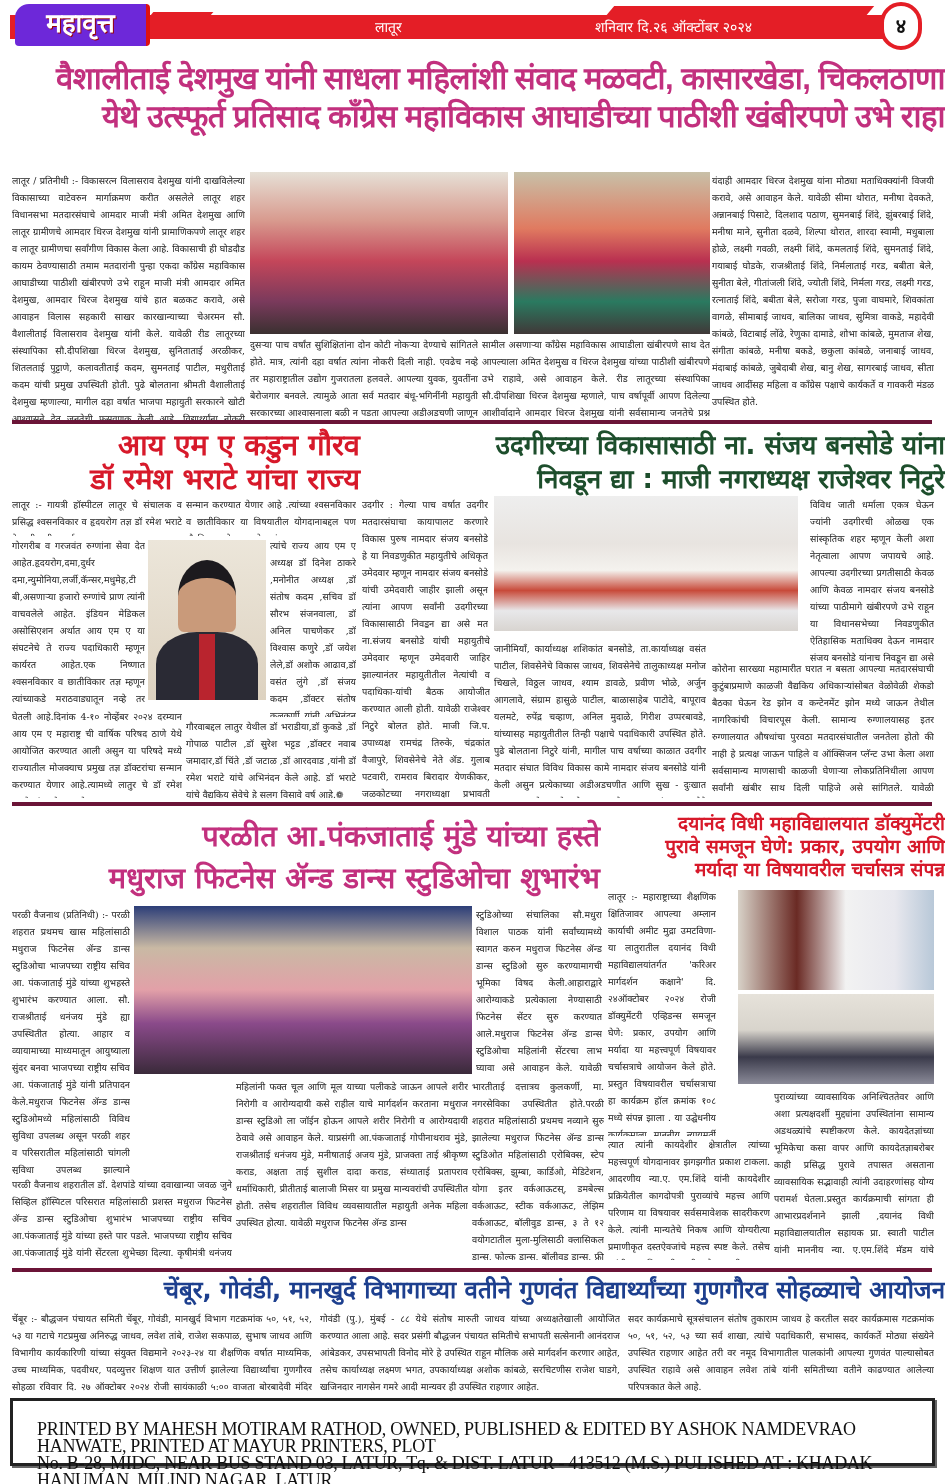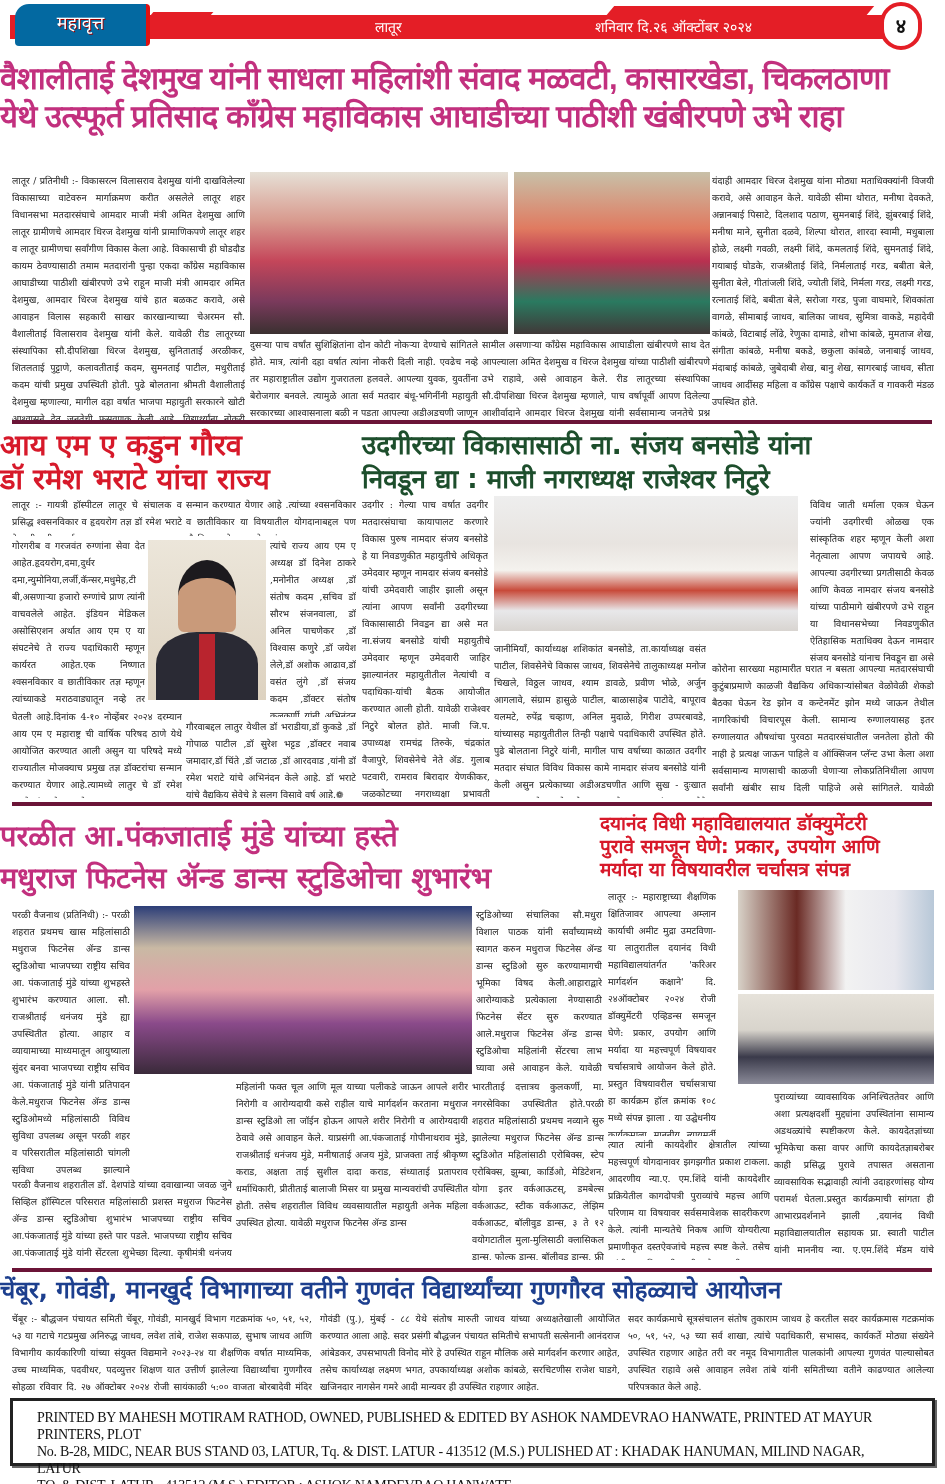--- a/index.html
+++ b/index.html
@@ -1,34 +1,34 @@
 <!DOCTYPE html>
 <html><head>
 <meta charset="utf-8">
 <style>
 *{box-sizing:border-box;margin:0;padding:0}
 body{width:945px;height:1484px;background:#fff;font-family:"DejaVu Sans",sans-serif;color:#222;overflow:hidden;position:relative}
 .abs{position:absolute}
 .masthead{left:0;top:0;width:945px;height:55px}
 .mh-bar{left:10px;top:15px;width:905px;height:24px;background:#e41e26}
-.mh-logo{left:15px;top:4px;width:135px;height:42px;background:#0369a1;border-radius:14px 4px 4px 4px;color:#fff;font-weight:normal;font-size:18px;line-height:38px;text-align:center;border-right:4px solid #d11;text-shadow:1px 1px 0 #900}
+.mh-logo{left:15px;top:4px;width:135px;height:42px;background:#6d28d9;border-radius:14px 4px 4px 4px;color:#fff;font-weight:bold;font-size:26px;line-height:38px;text-align:center;border-right:4px solid #d11;text-shadow:1px 1px 0 #900}
 .mh-city{left:375px;top:15px;color:#fff;font-size:14px;line-height:24px;font-weight:normal}
 .mh-date{left:595px;top:15px;color:#fff;font-size:14px;line-height:24px}
 .mh-page{left:880px;top:2px;width:42px;height:48px;border-radius:21px;background:#fff;border:4px solid #e41e26;font-size:20px;font-weight:bold;text-align:center;line-height:40px;color:#111}
 .mh-slant{top:8px;width:90px;height:8px;background:#e41e26;transform:skewX(-40deg)}
-.hl{text-align:left;font-weight:bold;line-height:1.22}
+.hl{text-align:right;font-weight:bold;line-height:1.22}
 .hl1{left:0;top:60px;width:945px;color:#c2307e;font-size:31px;font-family:"Liberation Sans",sans-serif;font-stretch:condensed;letter-spacing:-0.5px}
 .body-txt{font-size:9.3px;line-height:17px;text-align:justify;color:#222;overflow:hidden;font-family:"DejaVu Serif",serif}
 .img{background:linear-gradient(135deg,#d8a08e,#b25d5e 40%,#6e7b6d 70%,#c8a680);overflow:hidden}
 .rule{left:12px;width:920px;height:4px;background:#6b1437}
 .hl-red{color:#d7192a}
 .hl-green{color:#1d4e2c}
 .hl-pink{color:#c2307e}
 .hl-blue{color:#1d3f8e}
-.imprint{left:10px;top:1398px;width:925px;height:68px;border:3px solid #222;box-shadow:2px 2px 0 #666;padding:8px 24px;font-family:"Liberation Serif",serif;font-size:14px;line-height:17px;color:#111;letter-spacing:-0.3px}
+.imprint{left:10px;top:1398px;width:925px;height:68px;border:3px solid #222;box-shadow:2px 2px 0 #666;padding:20px 24px;font-family:"Liberation Serif",serif;font-size:18px;line-height:17px;color:#111;letter-spacing:-0.3px}
 .ph-people{position:absolute;border-radius:50% 50% 10% 10%}
 </style>
 </head>
 <body>
 
 <div class="abs masthead">
   <div class="abs mh-bar"></div>
   <div class="abs mh-slant" style="left:150px;top:12px;width:60px"></div>
   <div class="abs mh-slant" style="left:610px;top:6px;width:260px;height:10px"></div>
   <div class="abs mh-logo">महावृत्त</div>

